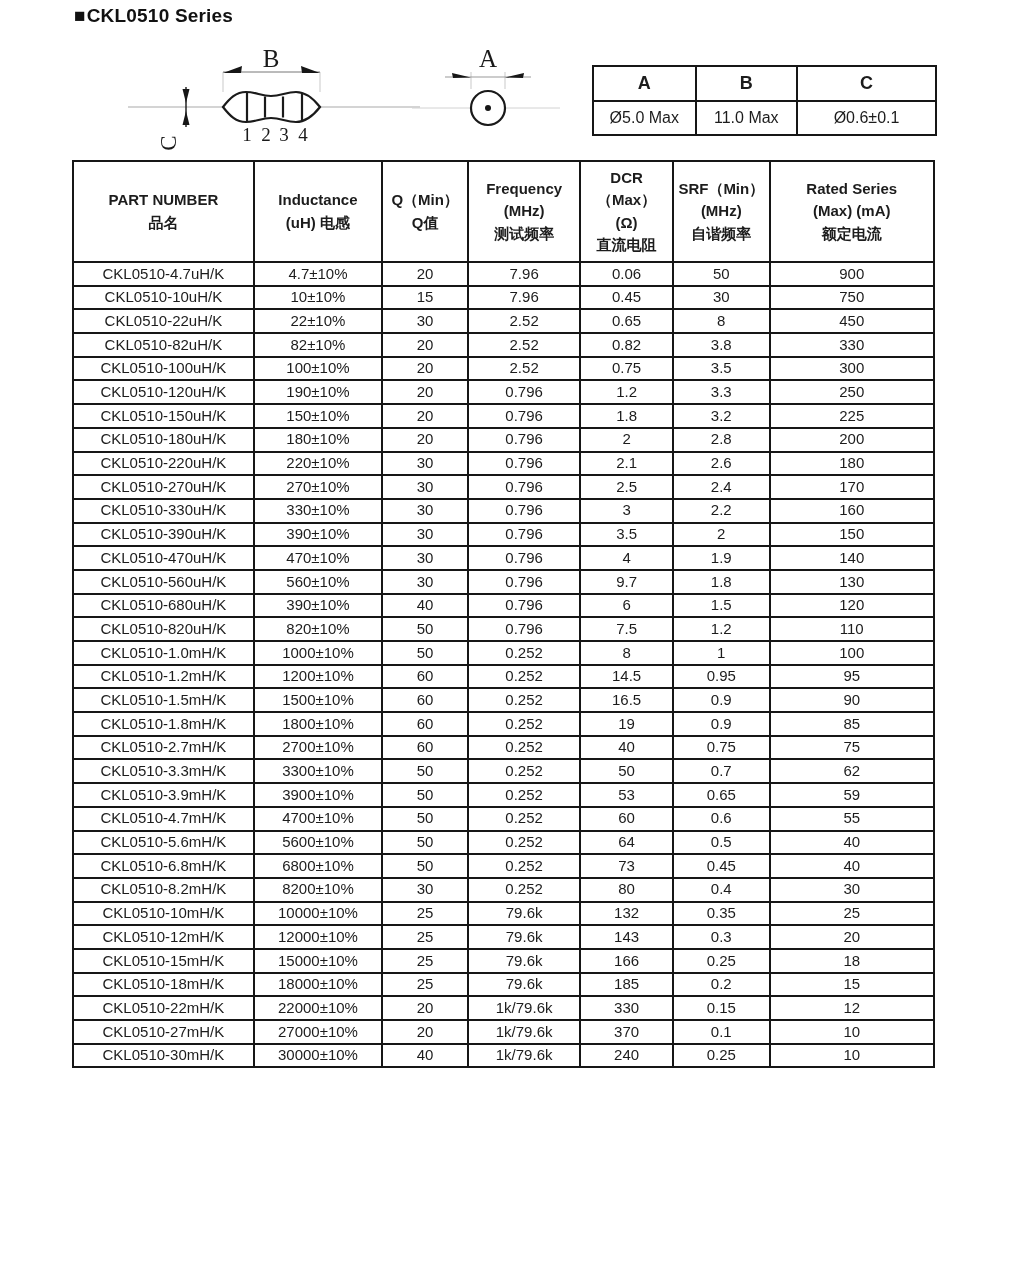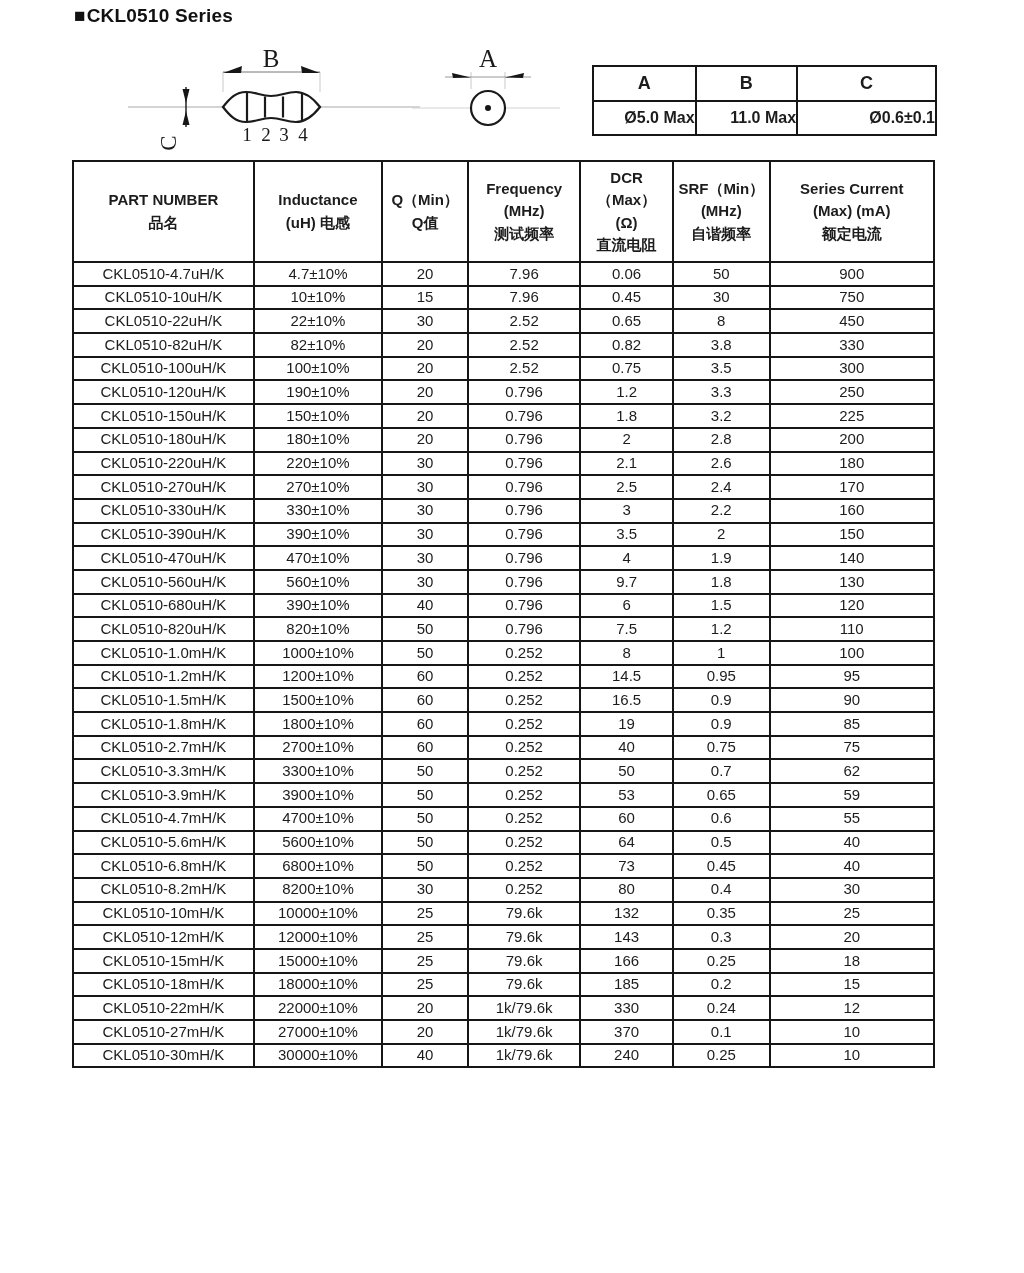--- a/index.html
+++ b/index.html
@@ -13,21 +13,21 @@
   }
   .page-title .bullet { margin-right:1px; }
   .diagram { position:absolute; left:0; top:30px; }
   .watermark { position:absolute; left:0; top:200px; pointer-events:none; }
 
   table { border-collapse:collapse; table-layout:fixed; background:#fff; }
   th, td { border:2px solid #161616; text-align:center; vertical-align:middle; padding:0; }
 
   .dim-table { position:absolute; left:592px; top:65px; width:345px; }
   .dim-table th { height:33px; font-size:18px; font-weight:bold; }
-  .dim-table td { height:32px; font-size:16px; font-weight:bold;text-align:right; }
+  .dim-table td { height:32px; font-size:16px; font-weight:normal; }
 
   .spec-table { position:absolute; left:72px; top:160px; width:863px; }
   .spec-table th { height:99px; font-size:15px; font-weight:bold; line-height:1.5; }
   .spec-table td { height:21.7px; font-size:15px; line-height:1.1; }
 
   .serifText { font-family:"Liberation Serif", serif; fill:#1a1a1a; }
 </style>
 </head>
 <body>
 
@@ -137,21 +137,21 @@
             <div>DCR（Max）</div>
             <div>(Ω)</div>
             <div>直流电阻</div>
           </th>
           <th>
             <div>SRF（Min）</div>
             <div>(MHz)</div>
             <div>自谐频率</div>
           </th>
           <th>
-            <div>Series Current</div>
+            <div>Rated Series</div>
             <div>(Max) (mA)</div>
             <div>额定电流</div>
           </th>
         </tr>
     </thead>
     <tbody id="spec-body">
         <tr>
           <td>CKL0510-4.7uH/K</td>
           <td>4.7±10%</td>
           <td>20</td>
@@ -429,21 +429,21 @@
           <td>185</td>
           <td>0.2</td>
           <td>15</td>
         </tr>
         <tr>
           <td>CKL0510-22mH/K</td>
           <td>22000±10%</td>
           <td>20</td>
           <td>1k/79.6k</td>
           <td>330</td>
-          <td>0.24</td>
+          <td>0.15</td>
           <td>12</td>
         </tr>
         <tr>
           <td>CKL0510-27mH/K</td>
           <td>27000±10%</td>
           <td>20</td>
           <td>1k/79.6k</td>
           <td>370</td>
           <td>0.1</td>
           <td>10</td>

